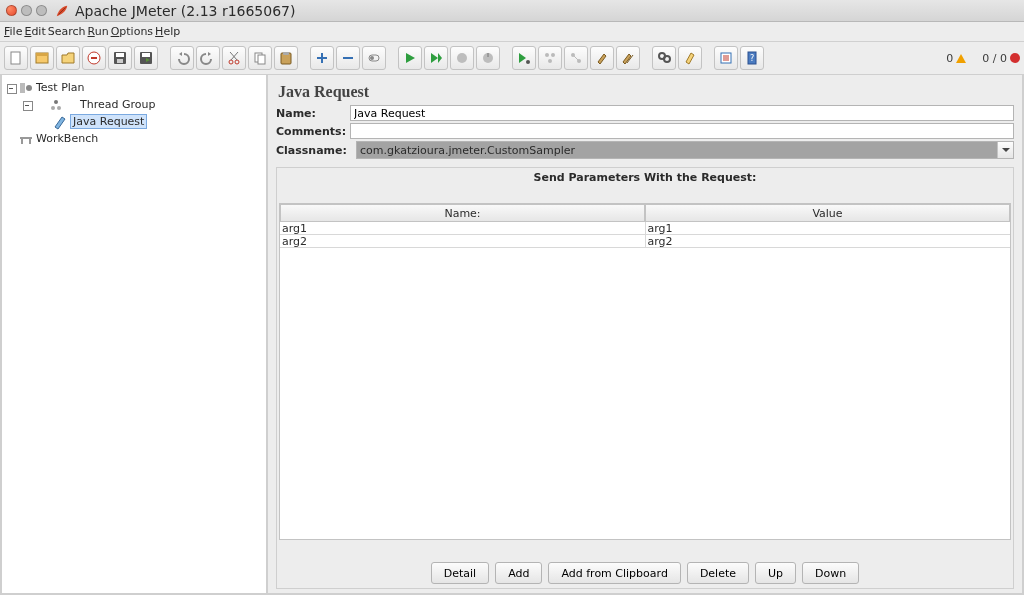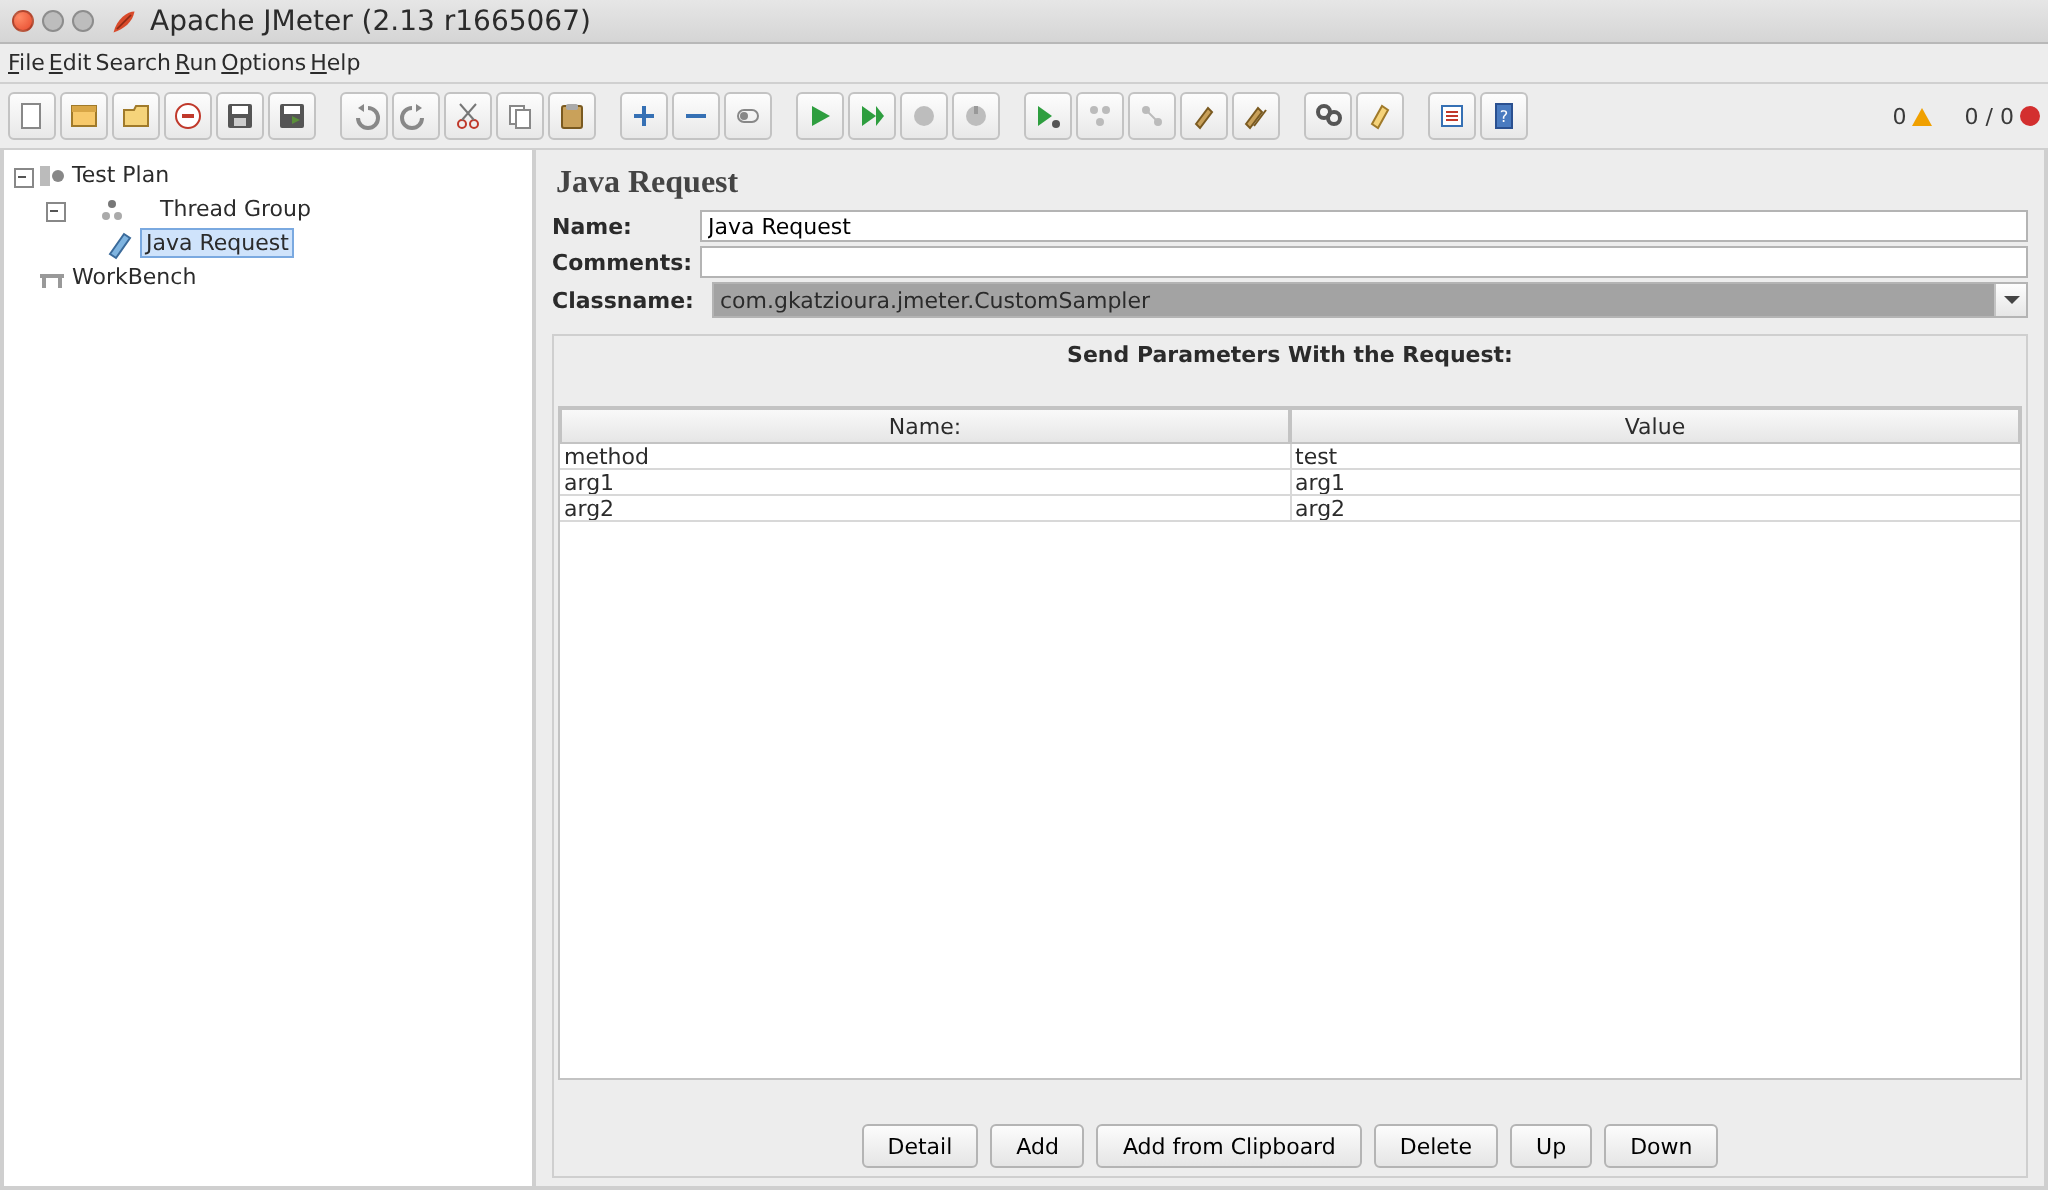--- a/index.html
+++ b/index.html
@@ -315,24 +315,20 @@
     </div>
 
     <div class="params-area">
       <div class="params-title">Send Parameters With the Request:</div>
       <div class="table">
         <div class="table-header">
           <div class="th">Name:</div>
           <div class="th">Value</div>
         </div>
         <div class="tbody">
-          <div class="tr">
-            <div class="td">method</div>
-            <div class="td">test</div>
-          </div>
           <div class="tr">
             <div class="td">arg1</div>
             <div class="td">arg1</div>
           </div>
           <div class="tr">
             <div class="td">arg2</div>
             <div class="td">arg2</div>
           </div>
         </div>
       </div>

